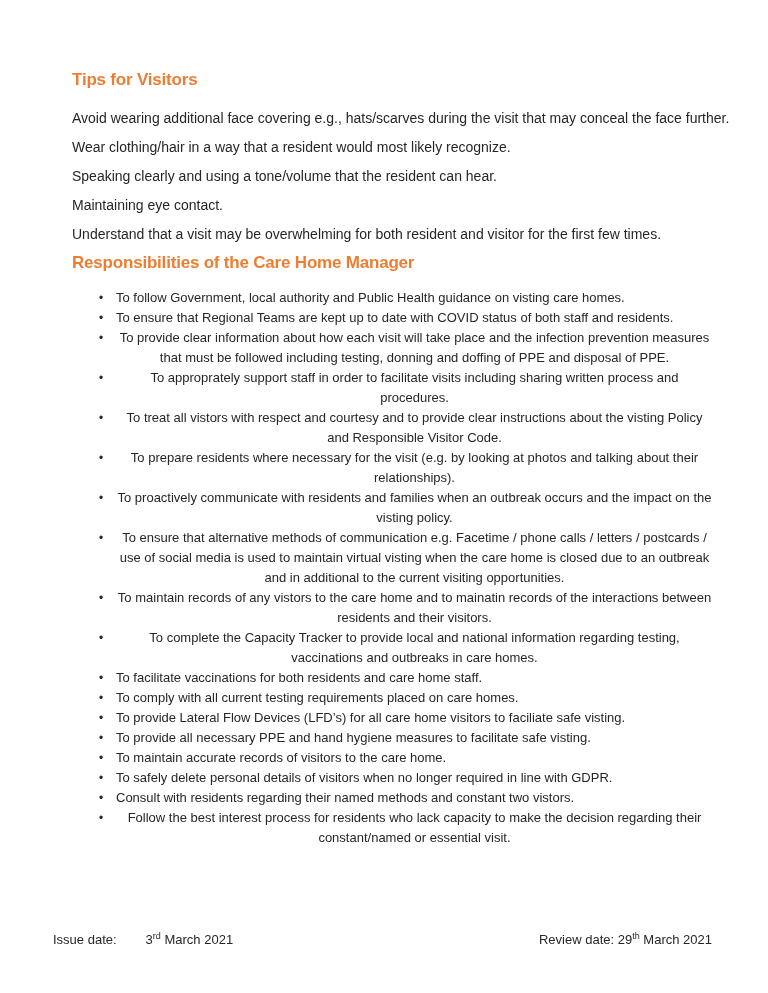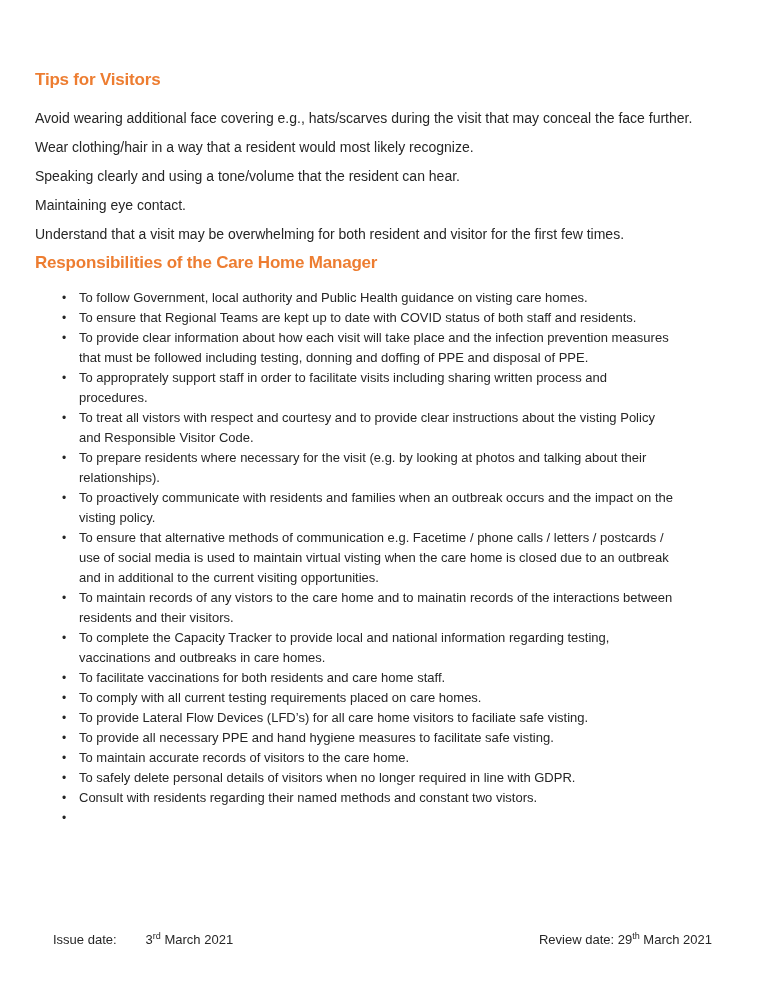--- a/index.html
+++ b/index.html
@@ -9,21 +9,21 @@
   }
   body {
     width: 768px;
     height: 993px;
     position: relative;
     font-family: "Liberation Sans", sans-serif;
     color: #262626;
     overflow: hidden;
   }
   .page {
-    padding: 70px 35px 0 35px;
+    padding: 70px 35px 0 72px;
     box-sizing: border-box;
   }
   .section-heading {
     color: #ED7D31;
     font-size: 17px;
     font-weight: bold;
     line-height: 20px;
     margin: 0 0 18px 0;
     letter-spacing: -0.2px;
   }
@@ -49,20 +49,21 @@
     line-height: 20px;
   }
   .bullet-marker {
     flex: 0 0 17px;
     margin-left: 27px;
     font-size: 12px;
     line-height: 20px;
   }
   .bullet-text {
     max-width: 597px;
+    text-align: center;
   }
   .page-footer {
     position: absolute;
     top: 931px;
     left: 53px;
     right: 56px;
     display: flex;
     justify-content: space-between;
     font-size: 13px;
     line-height: 18px;
@@ -158,20 +159,21 @@
     <li class="bullet-item">
         <span class="bullet-marker">•</span>
         <span class="bullet-text">To safely delete personal details of visitors when no longer required in line with GDPR.</span>
       </li>
     <li class="bullet-item">
         <span class="bullet-marker">•</span>
         <span class="bullet-text">Consult with residents regarding their named methods and constant two vistors.</span>
       </li>
     <li class="bullet-item">
         <span class="bullet-marker">•</span>
+        <span class="bullet-text">Follow the best interest process for residents who lack capacity to make the decision regarding their constant/named or essential visit.</span>
       </li>
   </ul>
 
 </div>
 
 <div class="page-footer">
   <div>
     <span class="issue-label">Issue date:</span><span>3</span><span class="ordinal">rd</span><span> March 2021</span>
   </div>
   <div>

